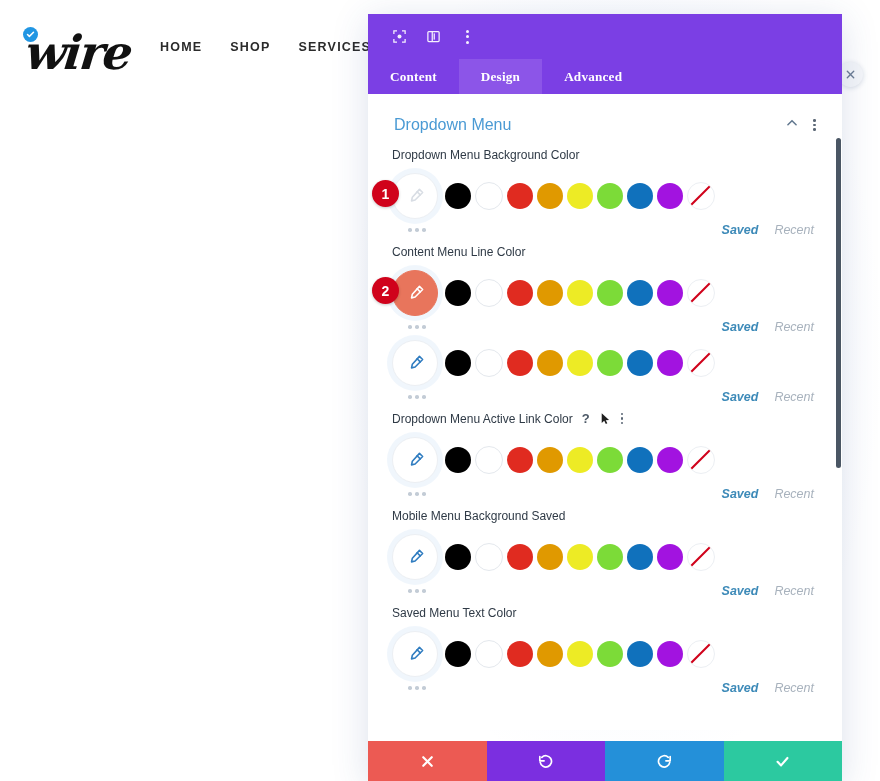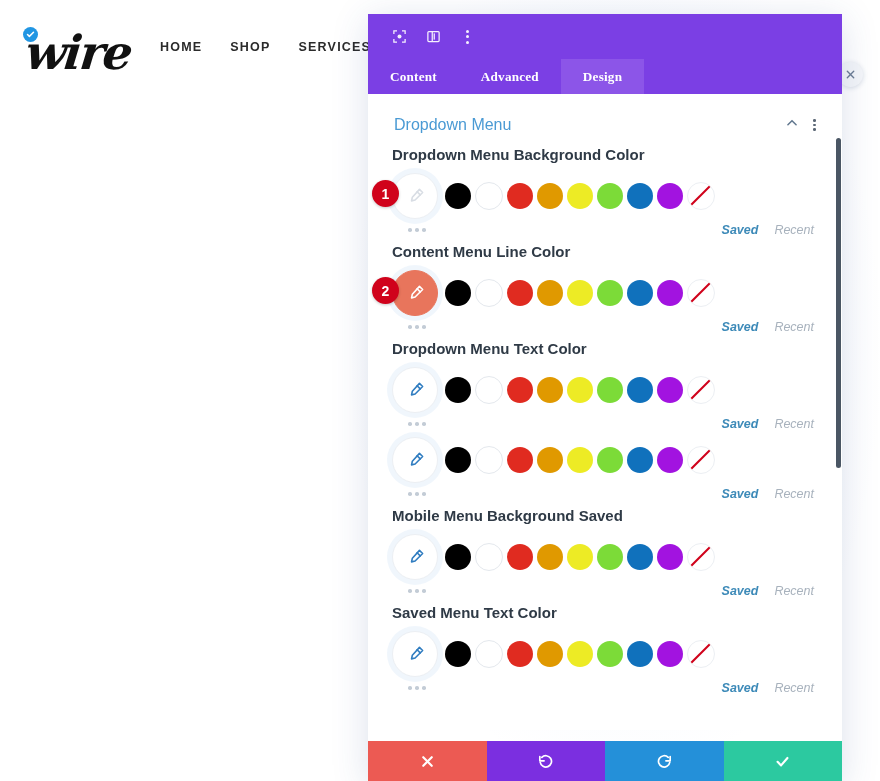--- a/index.html
+++ b/index.html
@@ -152,21 +152,21 @@
   .section-tools { display: flex; align-items: center; gap: 14px; color: #62788f; }
   .chev { width: 14px; height: 14px; }
 
   .field { padding: 0 26px 0 24px; margin-bottom: 4px; }
   .field-label-row {
     display: flex; align-items: center; gap: 9px;
     margin-bottom: 10px;
     min-height: 17px;
   }
   .field-label {
-    font-size: 15px; color: #2f3a46; font-weight: 700;
+    font-size: 12px; color: #2f3a46; font-weight: 400;
   }
   .help-icon {
     font-size: 13px; color: #4c5866; font-weight: 700; line-height: 1;
   }
   .cursor-icon { width: 13px; height: 15px; color: #1f1f1f; display: block; }
   .kebab { display: flex; flex-direction: column; gap: 2px; align-items: center; color: #5a6674; }
   .kebab i { width: 2.6px; height: 2.6px; border-radius: 50%; background: currentColor; display: block; }
 
   .swatch-row {
     display: flex; align-items: center;
@@ -315,22 +315,22 @@
             <i></i>
             <i></i>
             <i></i>
           </span>
       </span>
     </div>
   </div>
 
   <div class="tabs">
     <div class="tab">Content</div>
+    <div class="tab active">Design</div>
     <div class="tab">Advanced</div>
-    <div class="tab active">Design</div>
   </div>
 
   <div class="modal-body">
 
     <div class="section-head">
       <div class="section-title">Dropdown Menu</div>
       <div class="section-tools">
         <span>
           <svg class="chev" viewBox="0 0 24 24" fill="none" stroke="currentColor" stroke-width="2.6" stroke-linecap="round" stroke-linejoin="round">
             <polyline points="5 15 12 8 19 15"></polyline>
@@ -412,23 +412,20 @@
             <i></i>
           </span>
         <span class="saved-recent">
           <span class="lbl-saved">Saved</span>
           <span class="lbl-recent">Recent</span>
         </span>
       </div>
     </div>
 
     <div class="field">
-      <div class="field-label-row">
-        <span class="field-label">Dropdown Menu Text Color</span>
-      </div>
       <div class="swatch-row">
         <div class="eyedrop">
           <svg class="pick" viewBox="0 0 24 24" fill="none" stroke="currentColor" stroke-width="2" stroke-linecap="round" stroke-linejoin="round">
             <path d="M17 3l4 4-9.5 9.5-4.5 1 1-4.5z"></path>
             <line x1="14" y1="6" x2="18" y2="10"></line>
           </svg>
         </div>
         <div class="swatches">
           <span class="sw" style="background:#000000"></span>
           <span class="sw white" style="background:#ffffff"></span>
@@ -448,20 +445,34 @@
             <i></i>
           </span>
         <span class="saved-recent">
           <span class="lbl-saved">Saved</span>
           <span class="lbl-recent">Recent</span>
         </span>
       </div>
     </div>
 
     <div class="field">
+      <div class="field-label-row">
+        <span class="field-label">Dropdown Menu Active Link Color</span>
+        <span class="help-icon">?</span>
+        <span>
+          <svg class="cursor-icon" viewBox="0 0 24 24" fill="currentColor">
+            <path d="M5 2.5 L5 20.5 L9.6 16.2 L12.6 22.3 L15.4 20.9 L12.4 15 L18.6 14.6 Z"></path>
+          </svg>
+        </span>
+        <span class="kebab">
+            <i></i>
+            <i></i>
+            <i></i>
+          </span>
+      </div>
       <div class="swatch-row">
         <div class="eyedrop">
           <svg class="pick" viewBox="0 0 24 24" fill="none" stroke="currentColor" stroke-width="2" stroke-linecap="round" stroke-linejoin="round">
             <path d="M17 3l4 4-9.5 9.5-4.5 1 1-4.5z"></path>
             <line x1="14" y1="6" x2="18" y2="10"></line>
           </svg>
         </div>
         <div class="swatches">
           <span class="sw" style="background:#000000"></span>
           <span class="sw white" style="background:#ffffff"></span>

